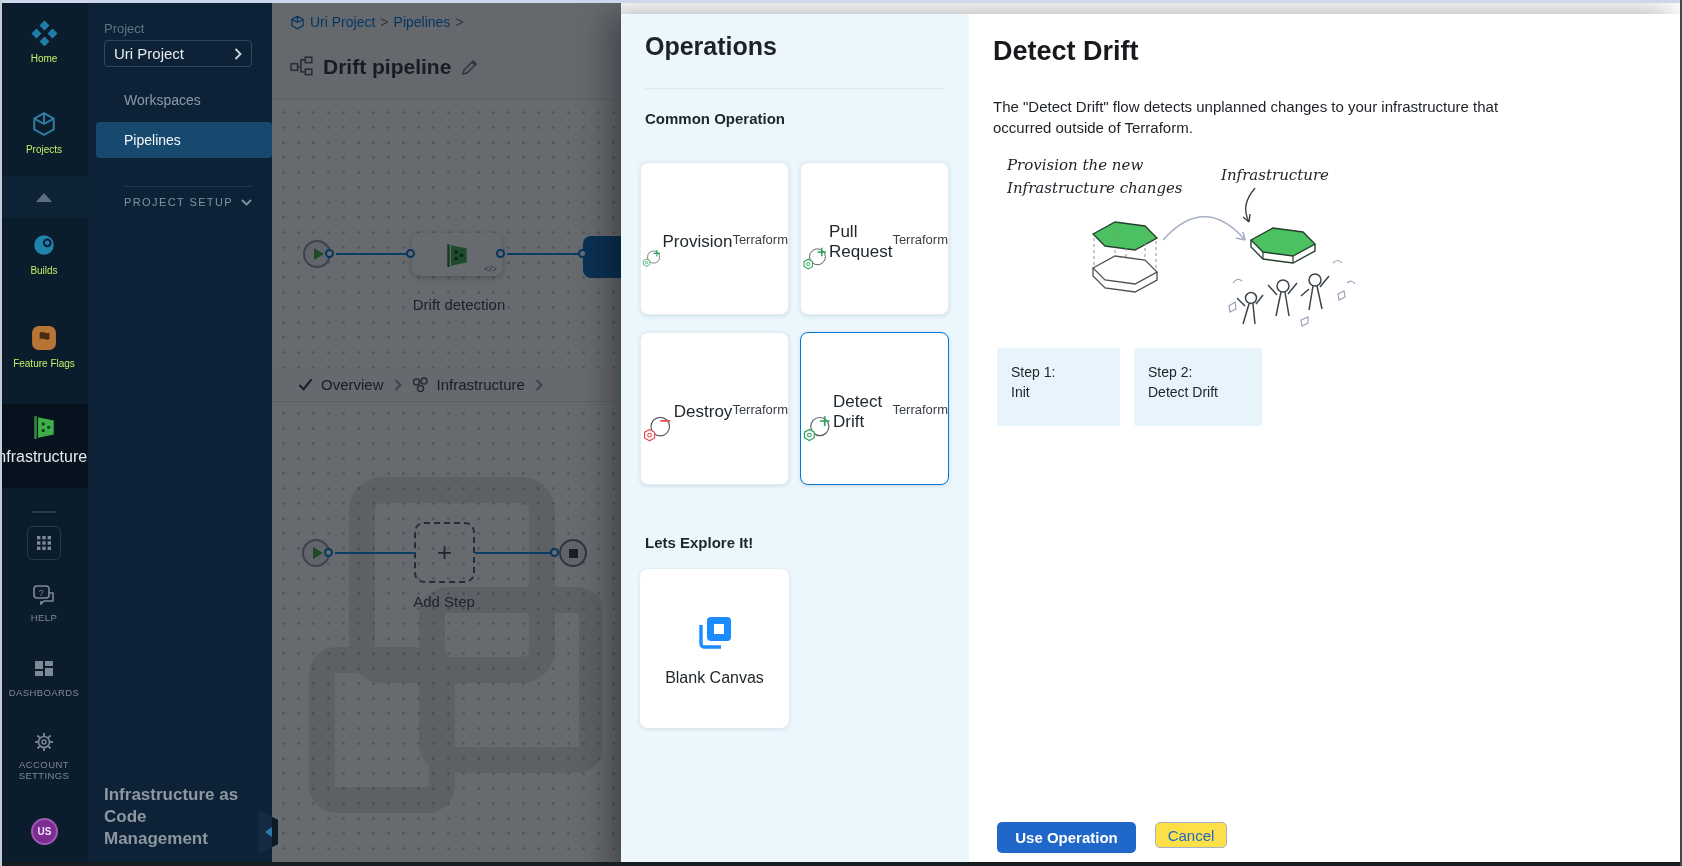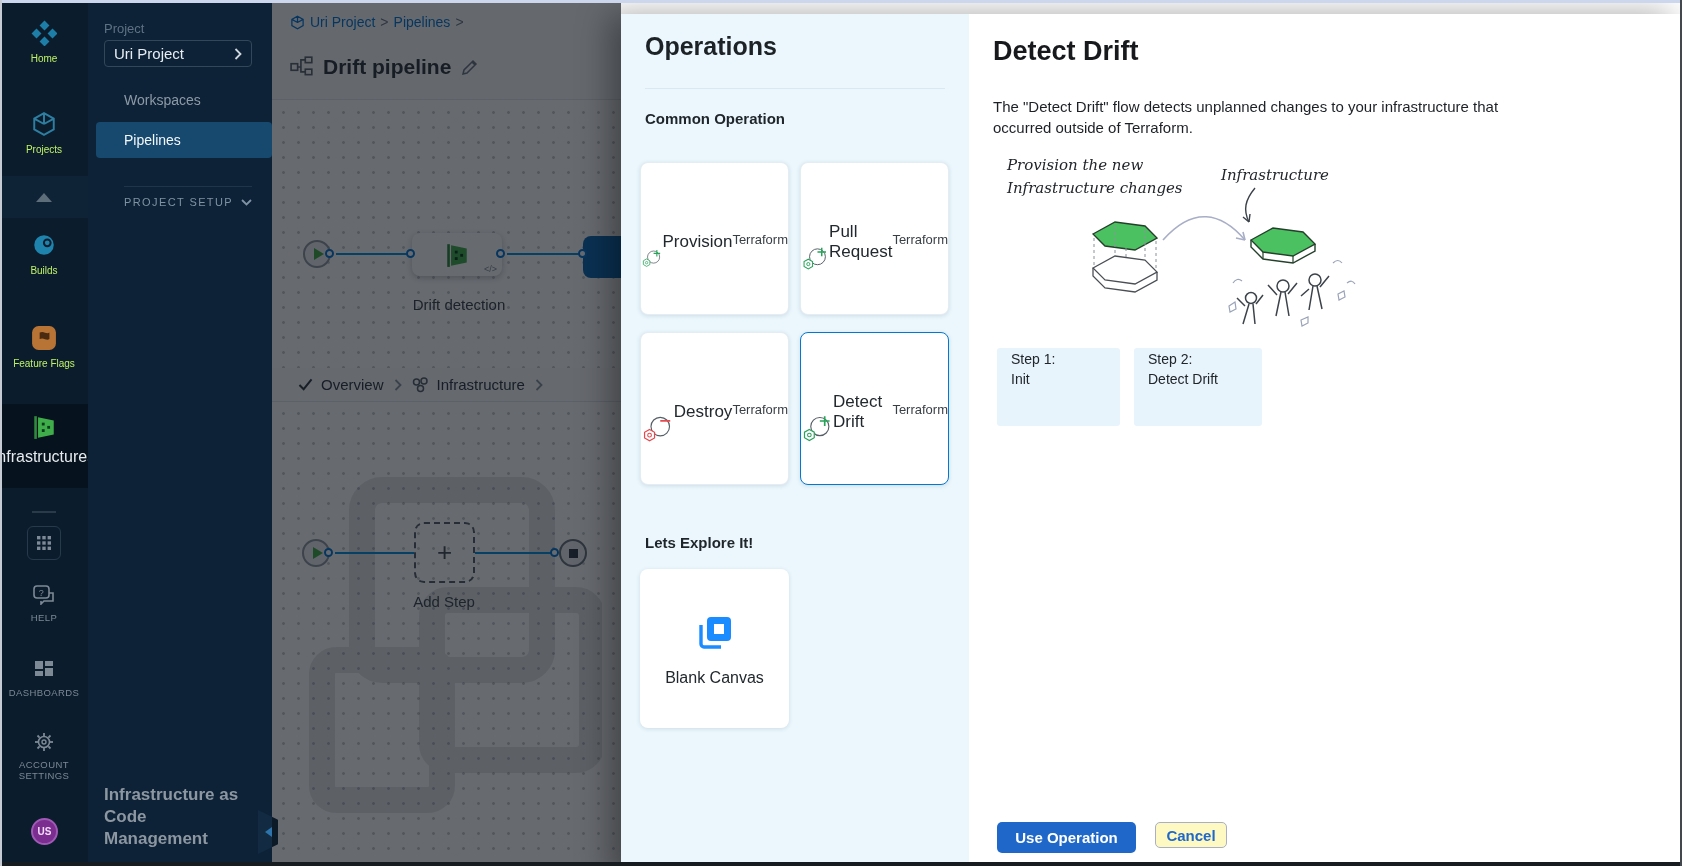--- a/index.html
+++ b/index.html
@@ -102,26 +102,26 @@
   .explore-card{position:absolute;left:19px;top:555px;width:149px;height:159px;background:#fff;border-radius:8px;
                 box-shadow:0 1px 4px rgba(40,60,80,.14);display:flex;flex-direction:column;align-items:center;cursor:pointer;}
   .explore-card .ic{margin-top:42px;height:44px;}
   .explore-card .lbl{margin-top:14px;font-size:16px;color:#22292e;}
 
   .detail{position:relative;flex:1;height:100%;background:#fff;}
   .detail-title{position:absolute;left:24px;top:22px;font-size:27px;font-weight:bold;color:#17191c;}
   .detail-desc{position:absolute;left:24px;top:82px;width:565px;font-size:15px;line-height:21px;color:#1d2126;}
   .illo{position:absolute;left:24px;top:134px;}
   .hand{font-family:"DejaVu Serif", serif;font-style:italic;font-size:15px;fill:#22262b;}
-  .step-card{position:absolute;top:334px;height:78px;background:#e7f4fc;border-radius:3px;padding:2px 14px;
+  .step-card{position:absolute;top:334px;height:78px;background:#e7f4fc;border-radius:3px;padding:15px 14px;
              font-size:14px;color:#21262b;line-height:1.4;}
   .btn-primary{position:absolute;left:28px;top:808px;width:139px;height:31px;background:#1f68c9;border:none;border-radius:5px;
                color:#fff;font-size:15px;font-weight:600;font-family:"Liberation Sans",sans-serif;cursor:pointer;}
-  .btn-secondary{position:absolute;left:186px;top:808px;width:72px;height:26px;background:#fef9c3;border:1px solid #a9afc4;
-                 border-radius:5px;color:#1f68c9;font-size:15px;font-weight:700;font-family:"Liberation Sans",sans-serif;cursor:pointer;}
+  .btn-secondary{position:absolute;left:186px;top:808px;width:72px;height:26px;background:#fde047;border:1px solid #a9afc4;
+                 border-radius:5px;color:#1f68c9;font-size:15px;font-weight:400;font-family:"Liberation Sans",sans-serif;cursor:pointer;}
 </style>
 </head>
 <body>
 
 <div class="page">
 
   <div class="rail">
     <div class="rail-item" style="top:20px">
       <svg width="26" height="26" viewBox="0 0 26 26">
         <rect x="10" y="2" width="7" height="7" transform="rotate(45 13.5 5.5)" fill="#1d7fa8"></rect>

